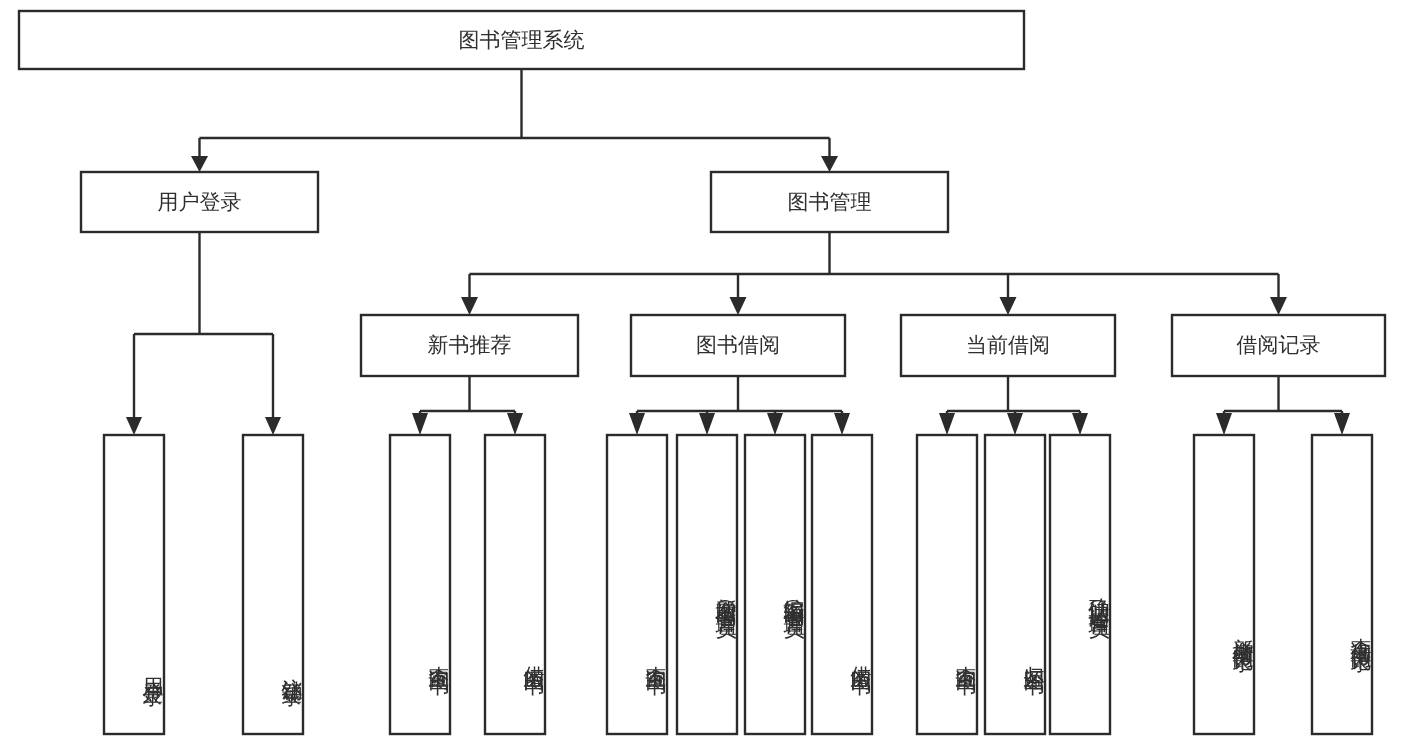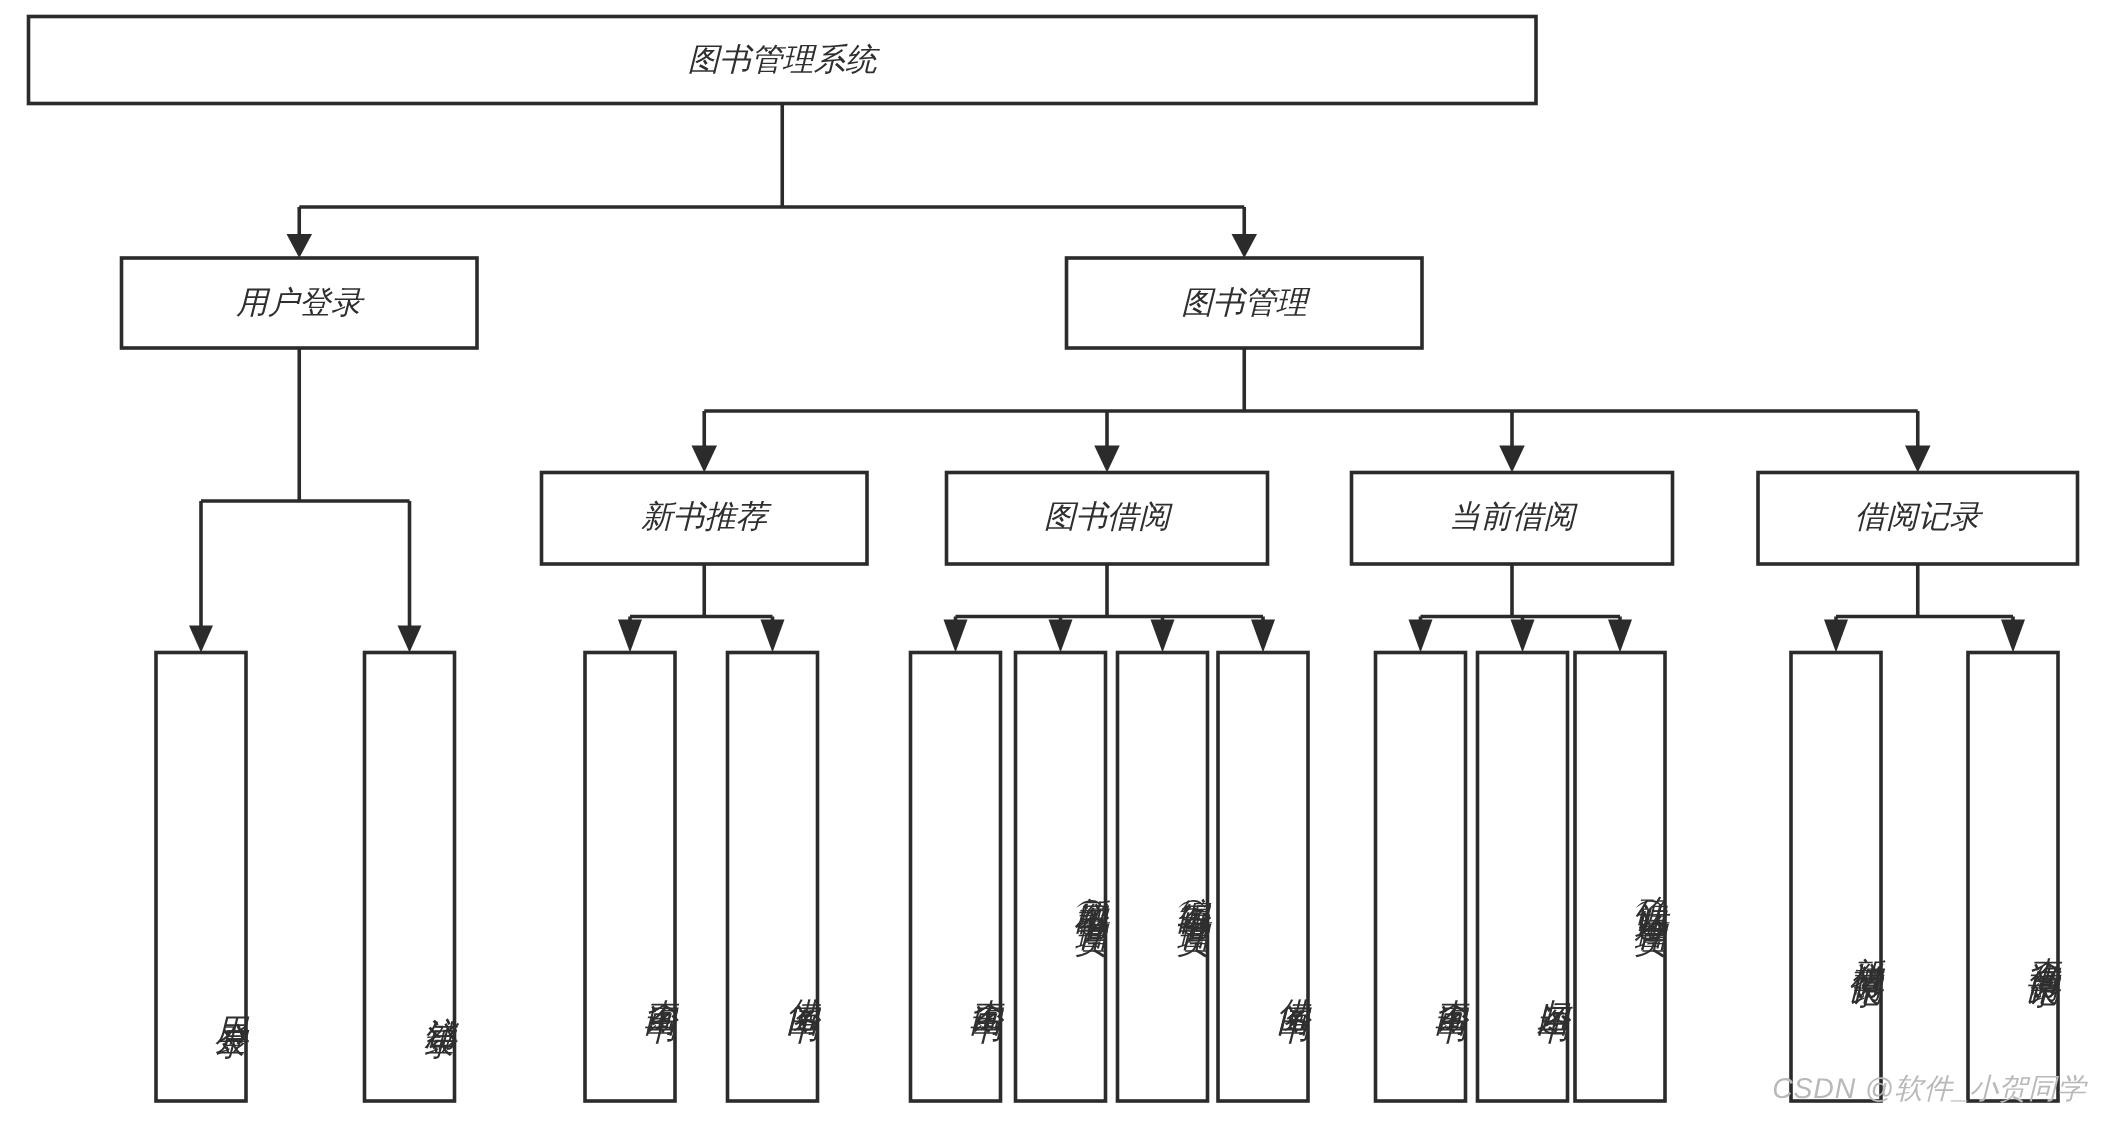--- a/index.html
+++ b/index.html
@@ -11,21 +11,20 @@
     width: 1405px;
     height: 747px;
     font-family: "Liberation Sans", "DejaVu Sans", sans-serif;
     overflow: hidden;
   }
   #diagram-root {
     position: relative;
     width: 1405px;
     height: 747px;
     background: #ffffff;
-    font-style: italic;
   }
   svg.diagram-canvas {
     position: absolute;
     left: 0;
     top: 0;
     width: 1405px;
     height: 747px;
   }
   .node-box {
     fill: #ffffff;
@@ -200,15 +199,14 @@
   <div class="node-label-v" style="left:607px; top:435px; width:60px; height:299px; padding-top:70px;">查询图书</div>
   <div class="node-label-v" style="left:677px; top:435px; width:60px; height:299px; padding-top:10px;">新增图书（管理员）</div>
   <div class="node-label-v" style="left:745px; top:435px; width:60px; height:299px; padding-top:10px;">编辑图书（管理员）</div>
   <div class="node-label-v" style="left:812px; top:435px; width:60px; height:299px; padding-top:70px;">借阅图书</div>
   <div class="node-label-v" style="left:917px; top:435px; width:60px; height:299px; padding-top:70px;">查询图书</div>
   <div class="node-label-v" style="left:985px; top:435px; width:60px; height:299px; padding-top:70px;">归还图书</div>
   <div class="node-label-v" style="left:1050px; top:435px; width:60px; height:299px; padding-top:10px;">确认归还（管理员）</div>
   <div class="node-label-v" style="left:1194px; top:435px; width:60px; height:299px; padding-top:45px;">新增借阅记录</div>
   <div class="node-label-v" style="left:1312px; top:435px; width:60px; height:299px; padding-top:45px;">查询借阅记录</div>
 
-  <div class="watermark" style="right:14px; bottom:8px;">CSDN @软件_小贺同学</div>
 
 </div>
 
 </body></html>

